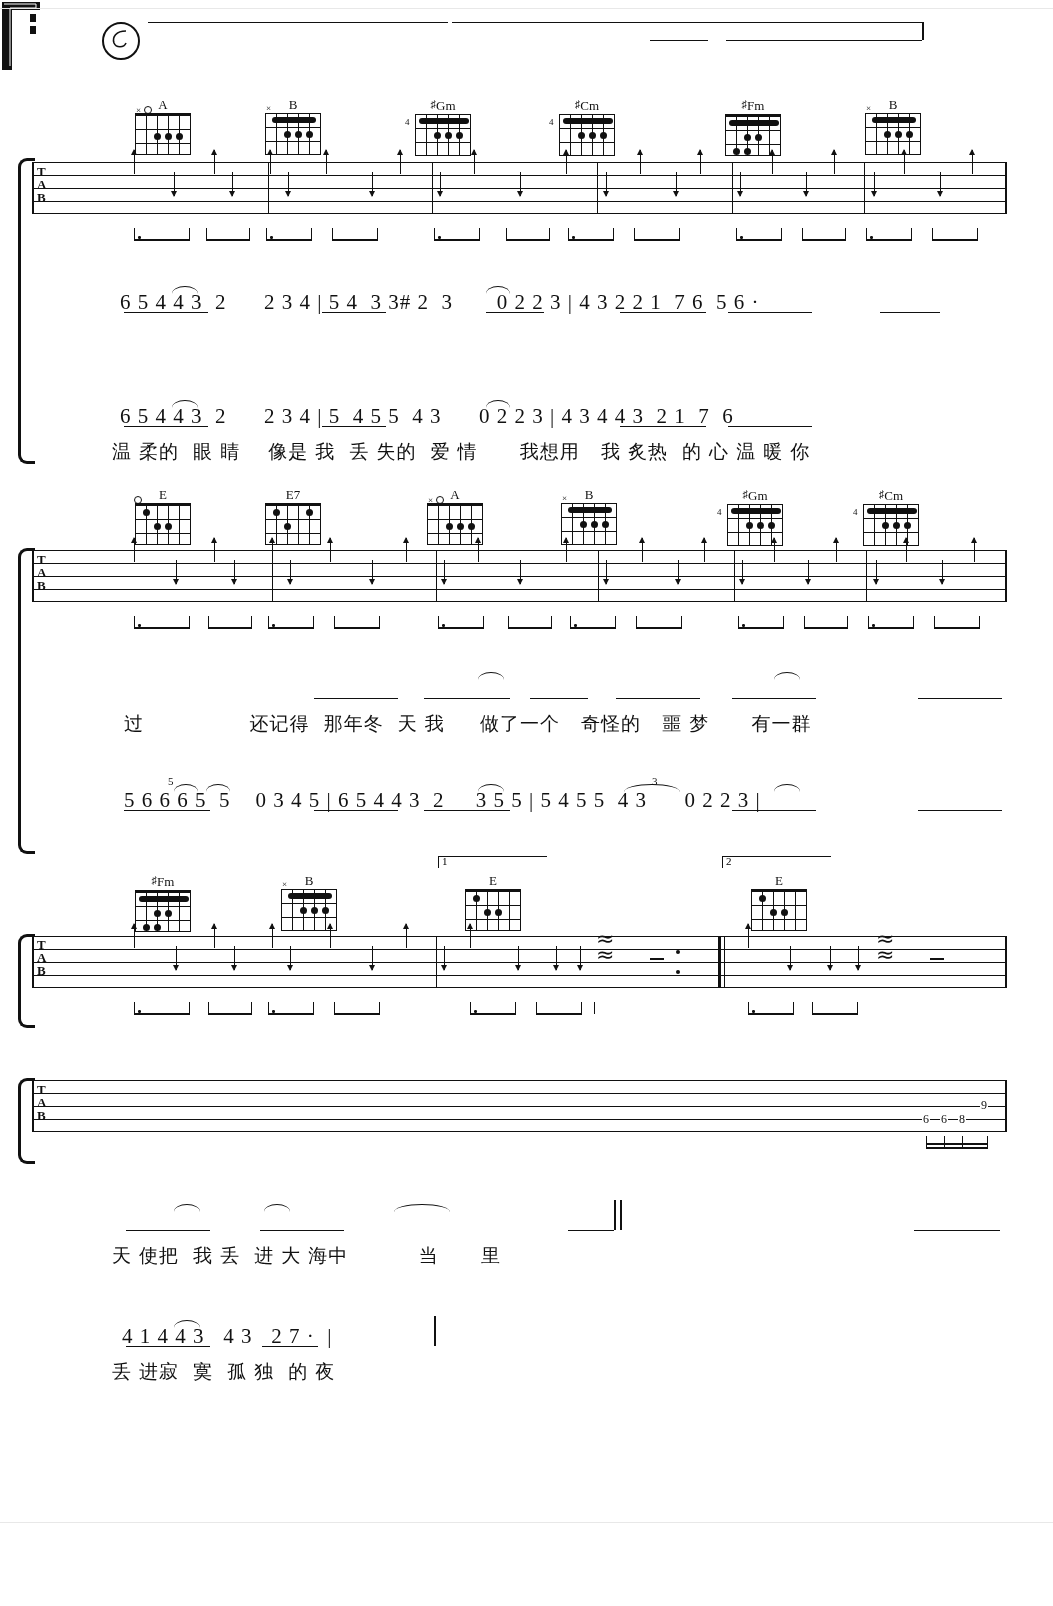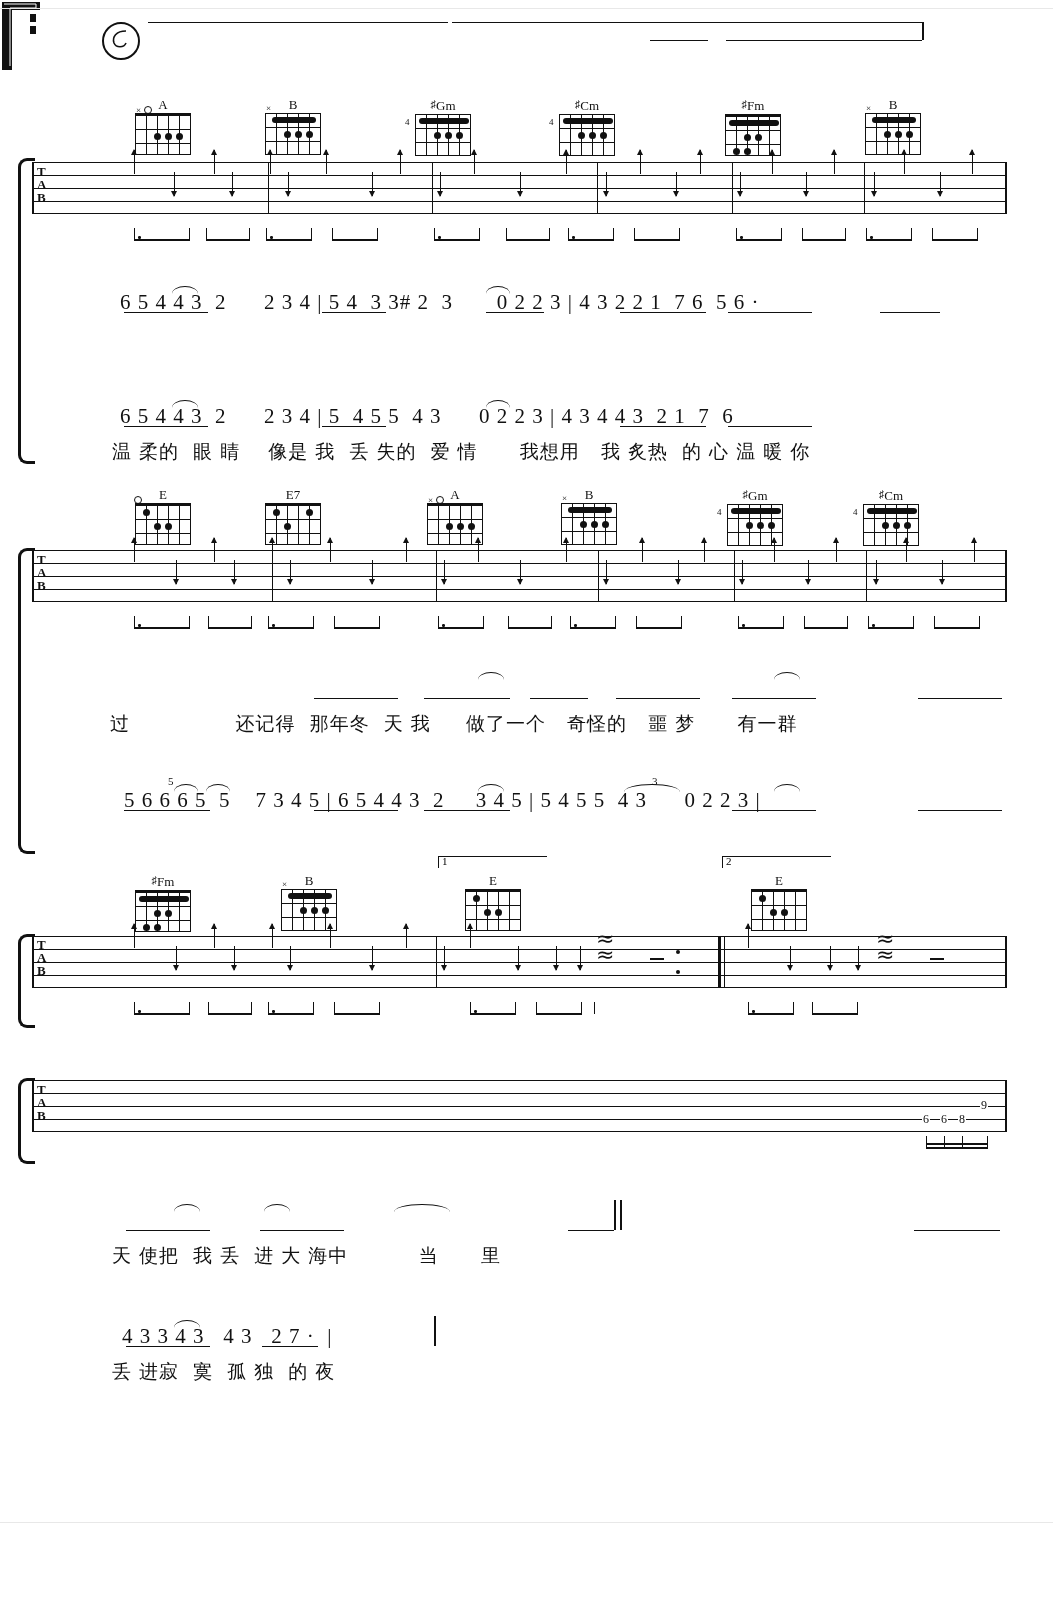--- a/index.html
+++ b/index.html
@@ -707,31 +707,31 @@
       <div class="stem" style="right:0"></div>
       <div class="beam"></div>
     <div class="dotmark" style="left:4px; top:8px;"></div>
   </div>
   <div class="beamgrp" style="left:934px; top:616px; width:46px;">
     <div class="stem" style="left:0"></div>
       <div class="stem" style="right:0"></div>
       <div class="beam"></div>
   </div>
 
-  <div class="lyricline" style="left:110px; top:712px;">过               还记得  那年冬  天 我     做了一个   奇怪的   噩 梦      有一群</div>
+  <div class="lyricline" style="left:124px; top:712px;">过               还记得  那年冬  天 我     做了一个   奇怪的   噩 梦      有一群</div>
   <div class="slur" style="left:478px; top:672px; width:26px;"></div>
   <div class="slur" style="left:774px; top:672px; width:26px;"></div>
   <div class="underline-seg" style="left:314px; top:698px; width:84px;"></div>
   <div class="underline-seg" style="left:424px; top:698px; width:86px;"></div>
   <div class="underline-seg" style="left:530px; top:698px; width:58px;"></div>
   <div class="underline-seg" style="left:616px; top:698px; width:84px;"></div>
   <div class="underline-seg" style="left:732px; top:698px; width:84px;"></div>
   <div class="underline-seg" style="left:918px; top:698px; width:84px;"></div>
 
-  <div class="noteline" style="left:124px; top:788px;">5 6 6 6 5  5    7 3 4 5 | 6 5 4 4 3  2     3 4 5 | 5 4 5 5  4 3      0 2 2 3 |</div>
+  <div class="noteline" style="left:124px; top:788px;">5 6 6 6 5  5    0 3 4 5 | 6 5 4 4 3  2     3 5 5 | 5 4 5 5  4 3      0 2 2 3 |</div>
   <div class="tinynum" style="left:168px; top:775px;">5</div>
   <div class="slur" style="left:174px; top:784px; width:24px;"></div>
   <div class="slur" style="left:206px; top:784px; width:24px;"></div>
   <div class="tinynum" style="left:652px; top:775px;">3</div>
   <div class="slur" style="left:624px; top:784px; width:56px;"></div>
   <div class="slur" style="left:478px; top:784px; width:26px;"></div>
   <div class="slur" style="left:774px; top:784px; width:26px;"></div>
   <div class="underline-seg" style="left:124px; top:810px; width:86px;"></div>
   <div class="underline-seg" style="left:314px; top:810px; width:84px;"></div>
   <div class="underline-seg" style="left:424px; top:810px; width:86px;"></div>
@@ -922,20 +922,20 @@
   <div class="slur" style="left:174px; top:1204px; width:26px;"></div>
   <div class="slur" style="left:264px; top:1204px; width:26px;"></div>
   <div class="slur" style="left:394px; top:1204px; width:56px;"></div>
   <div class="underline-seg" style="left:126px; top:1230px; width:84px;"></div>
   <div class="underline-seg" style="left:260px; top:1230px; width:84px;"></div>
   <div class="underline-seg" style="left:568px; top:1230px; width:46px;"></div>
   <div class="underline-seg" style="left:914px; top:1230px; width:86px;"></div>
   <div class="abs" style="left:614px; top:1200px; width:2px; height:30px; background:#111;"></div>
   <div class="abs" style="left:620px; top:1200px; width:2px; height:30px; background:#111;"></div>
 
-  <div class="noteline" style="left:122px; top:1324px;">4 3 3 4 3   4 3   2 7 ·  |</div>
+  <div class="noteline" style="left:122px; top:1324px;">4 1 4 4 3   4 3   2 7 ·  |</div>
   <div class="lyricline" style="left:112px; top:1360px;">丢 进寂  寞  孤 独  的 夜</div>
   <div class="slur" style="left:174px; top:1320px; width:26px;"></div>
   <div class="underline-seg" style="left:126px; top:1346px; width:84px;"></div>
   <div class="underline-seg" style="left:262px; top:1346px; width:56px;"></div>
   <div class="abs" style="left:434px; top:1316px; width:1.5px; height:30px; background:#111;"></div>
 
 </div>
 
 </body></html>

